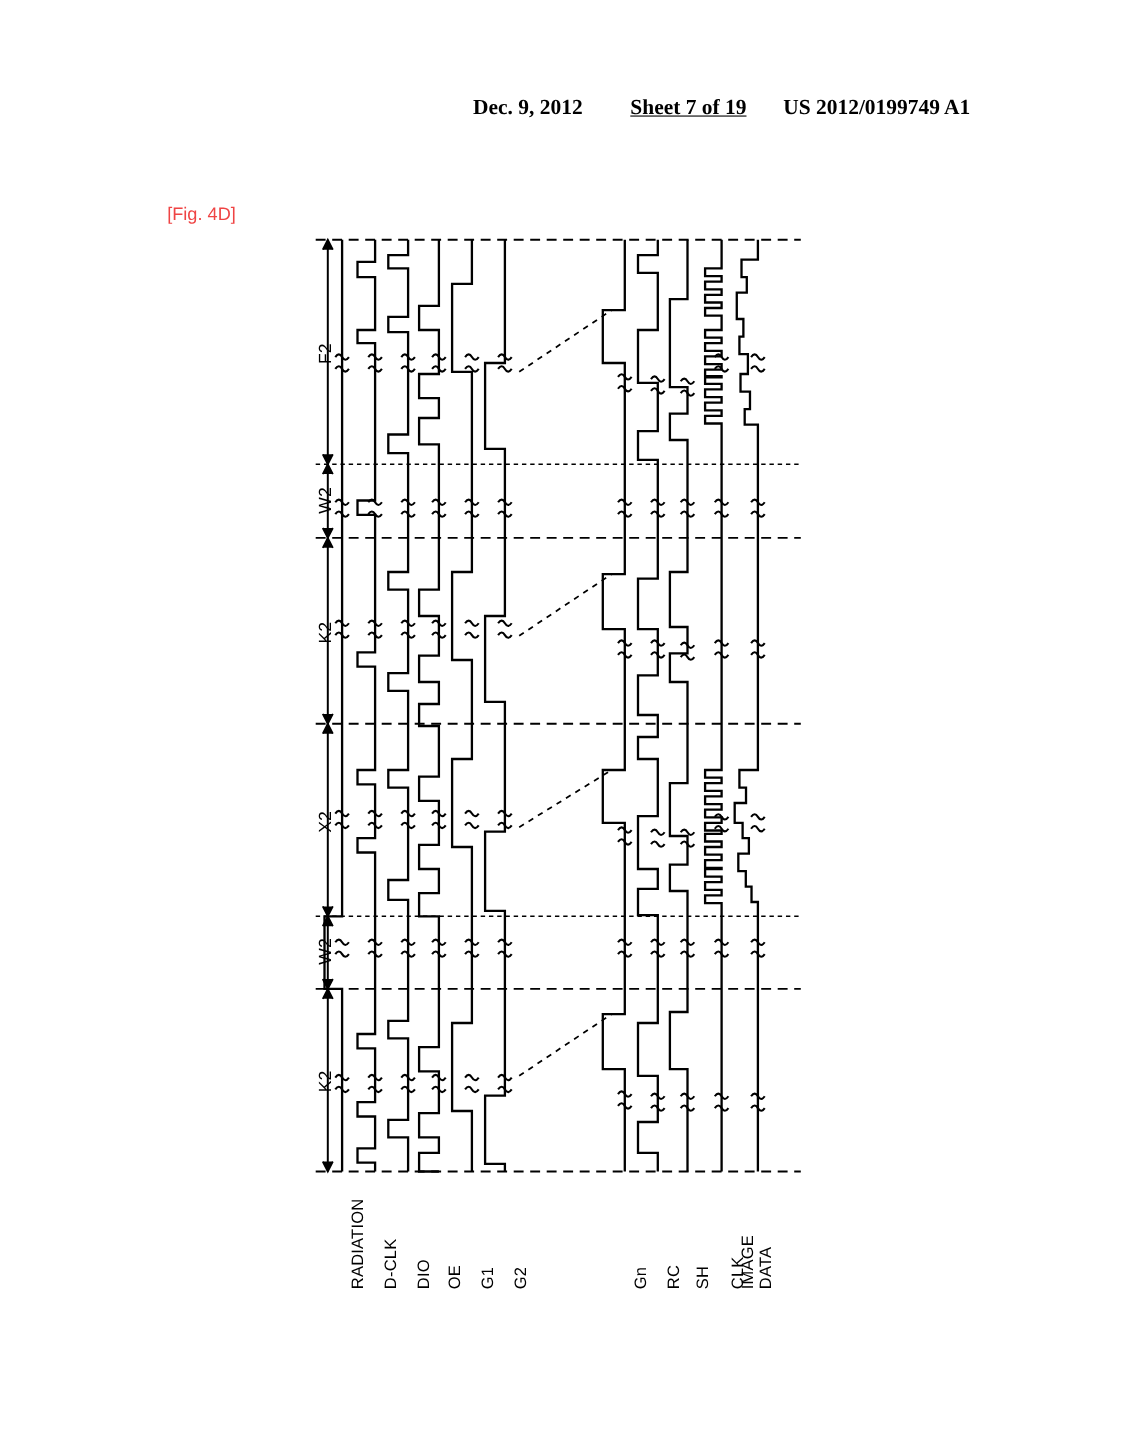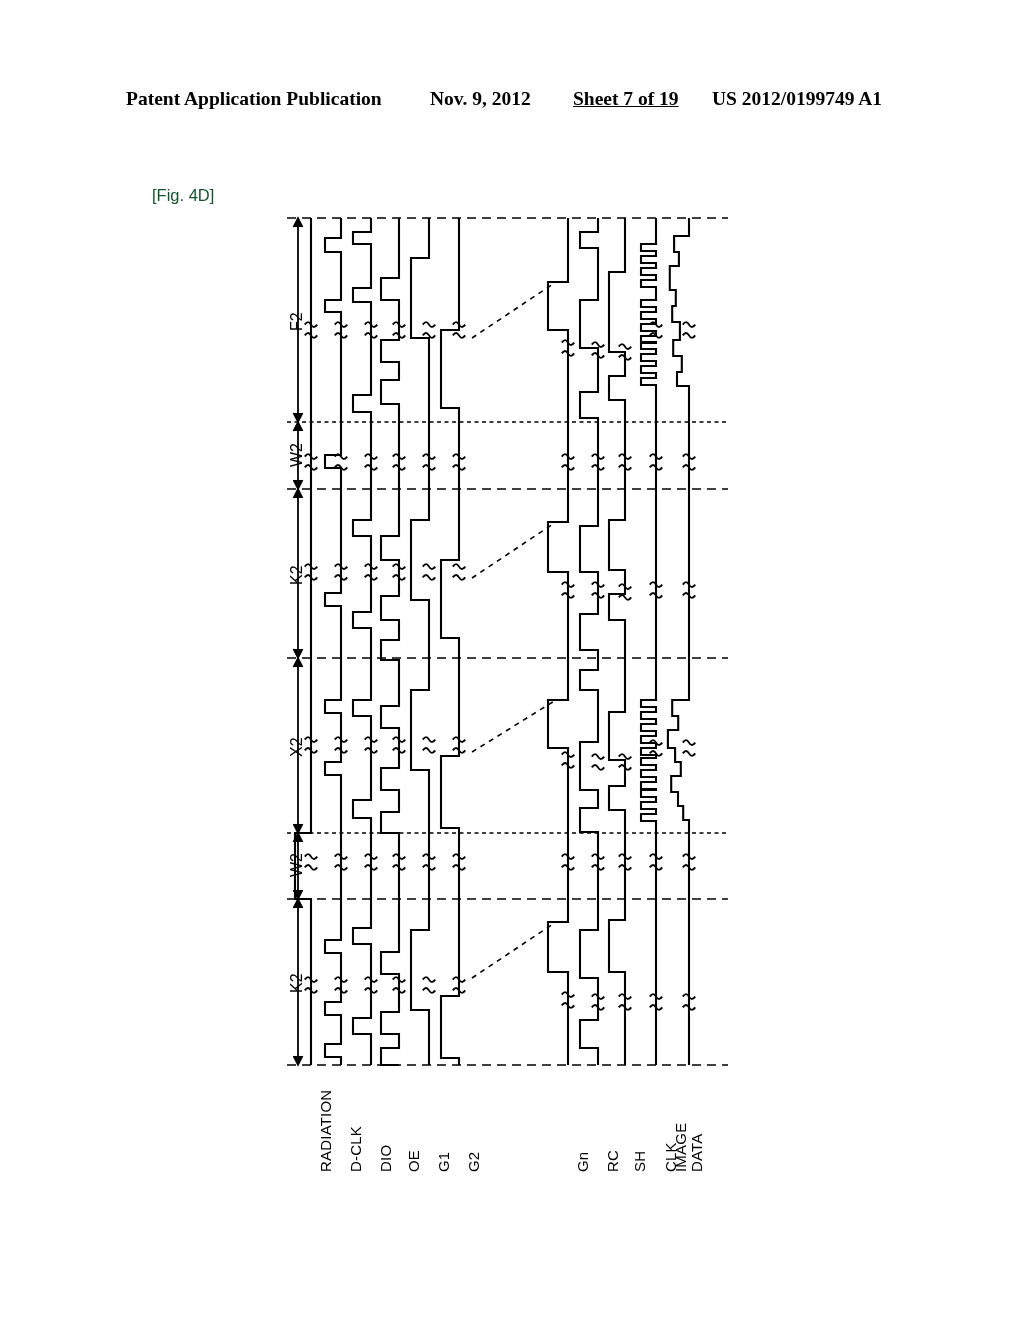--- a/index.html
+++ b/index.html
@@ -31,21 +31,21 @@
   .pub-header .hdr-date  { position: absolute; left: 430px; top: 0; }
   .pub-header .hdr-sheet { position: absolute; left: 573px; top: 0; text-decoration: underline; }
   .pub-header .hdr-num   { position: absolute; left: 712px; top: 0; }
 
   
   .fig-label {
     position: absolute;
     left: 152px; top: 186px;
     font-family: "Liberation Sans", sans-serif;
     font-size: 16.5px;
-    color: #14532d;
+    color: #ef4444;
   }
 
   
   #drawing {
     position: absolute;
     left: 0; top: 0;
     width: 1024px; height: 1320px;
     pointer-events: none;
   }
 
@@ -73,22 +73,21 @@
     transform-origin: 0 0;
     transform: rotate(-90deg);
   }
 </style>
 </head>
 <body>
 
 <div id="page">
 
   <div class="pub-header">
-    <span class="hdr-title">Patent Application Publication</span>
-    <span class="hdr-date">Nov. 9, 2012</span>
+    <span class="hdr-date">Dec. 9, 2012</span>
     <span class="hdr-sheet">Sheet 7 of 19</span>
     <span class="hdr-num">US 2012/0199749 A1</span>
   </div>
 
   <div class="fig-label">[Fig. 4D]</div>
 
   <svg id="drawing" viewBox="0 0 1024 1320">
     <g id="svg-content" fill="none" stroke="#000" stroke-width="2.1" stroke-linecap="butt" stroke-linejoin="miter">
         <line x1="287" y1="218" x2="728" y2="218" stroke-dasharray="9 6" stroke-width="1.7"></line>
         <line x1="287" y1="422" x2="728" y2="422" stroke-dasharray="4 3.5" stroke-width="1.3"></line>

